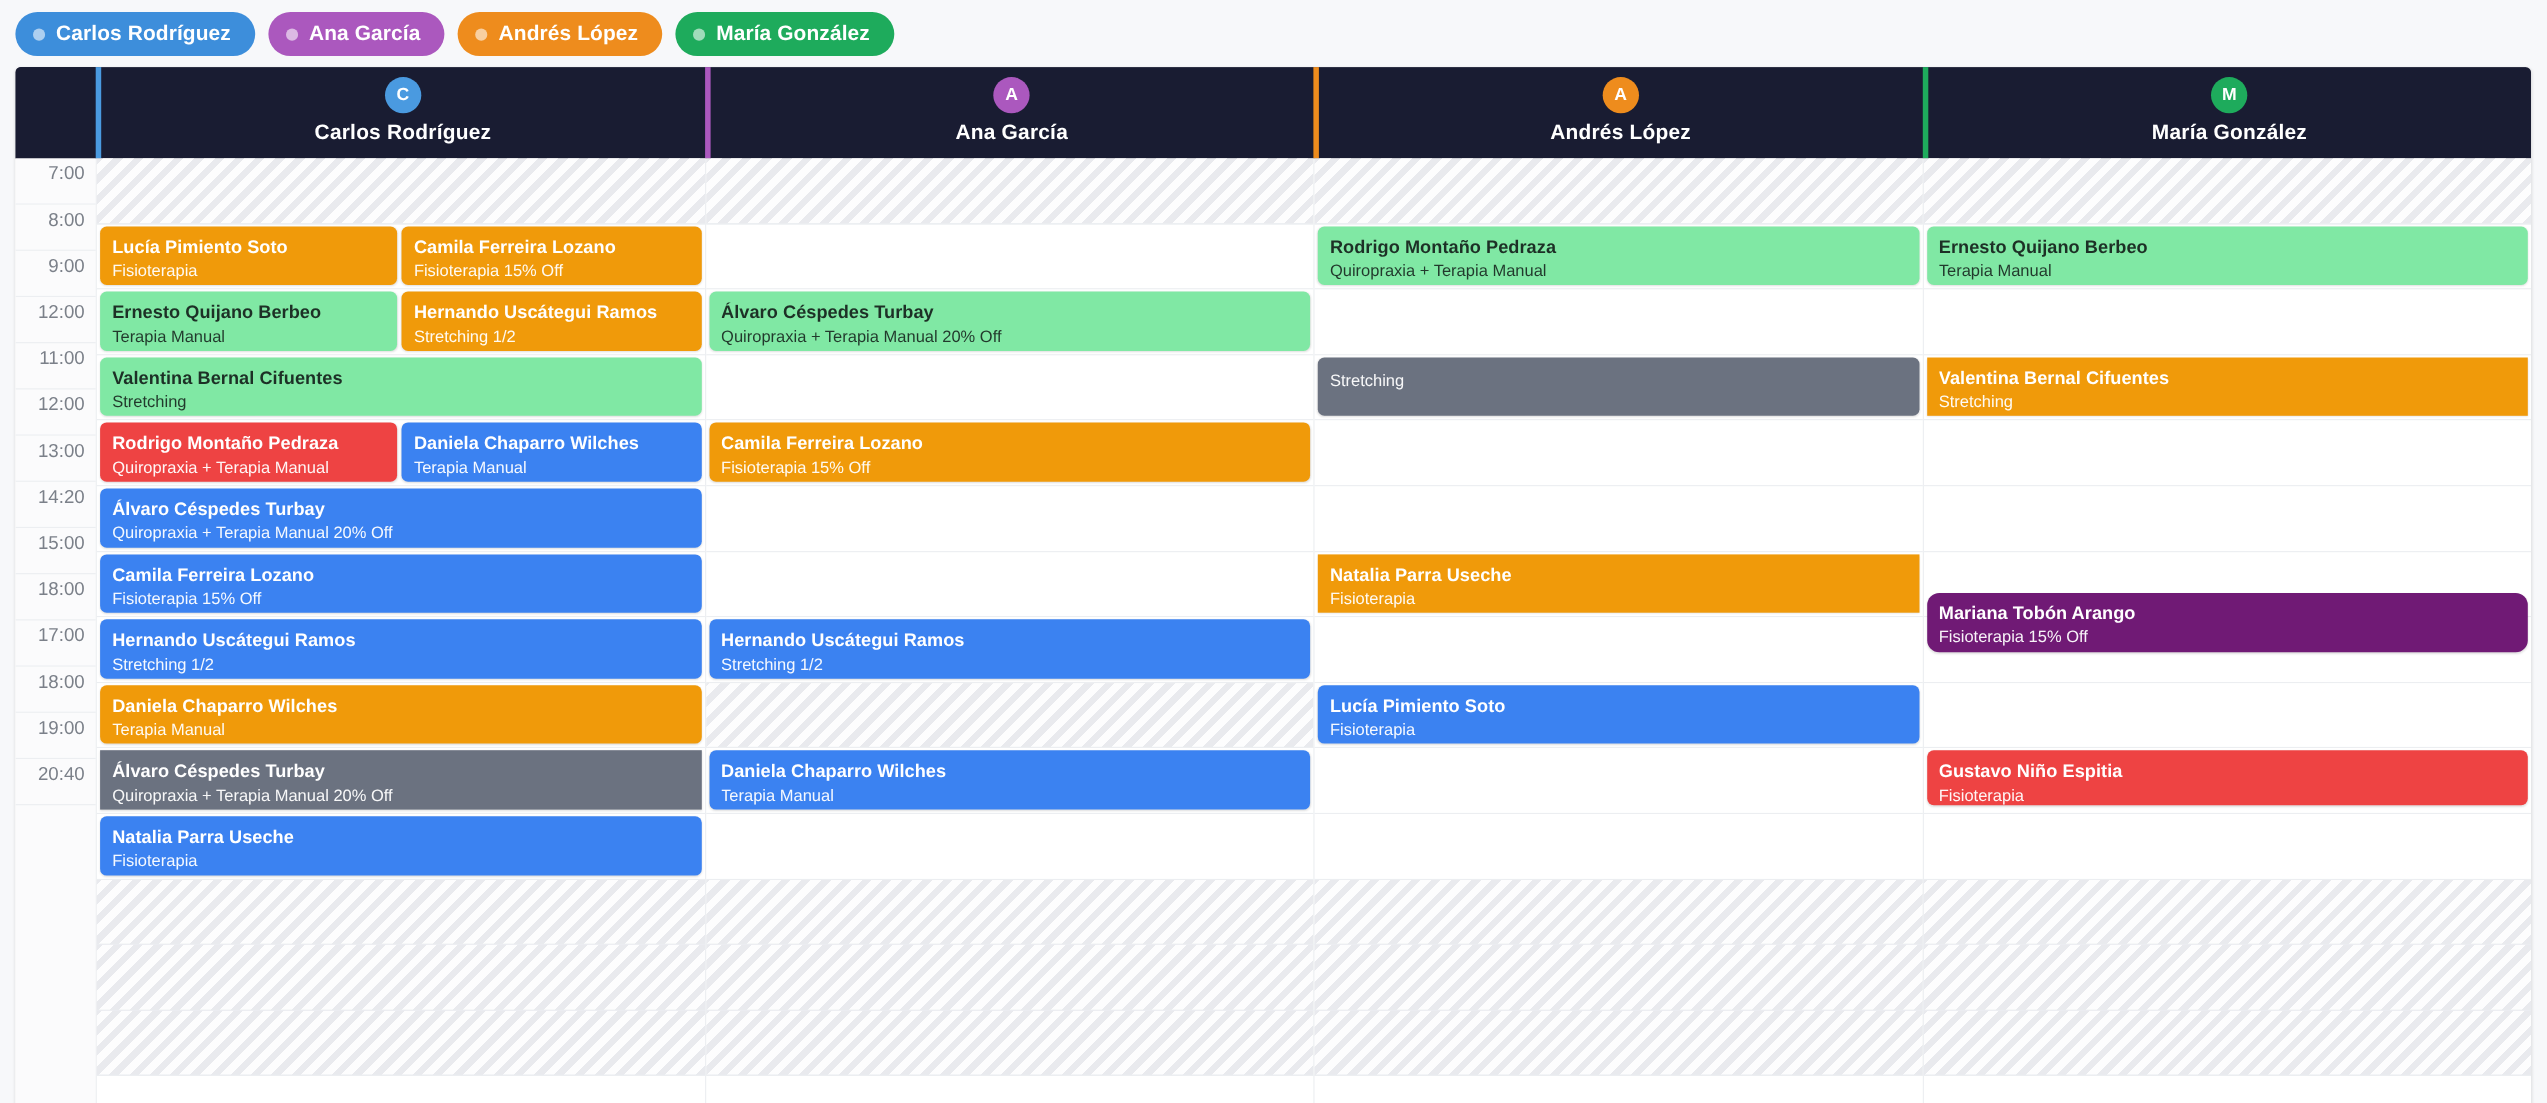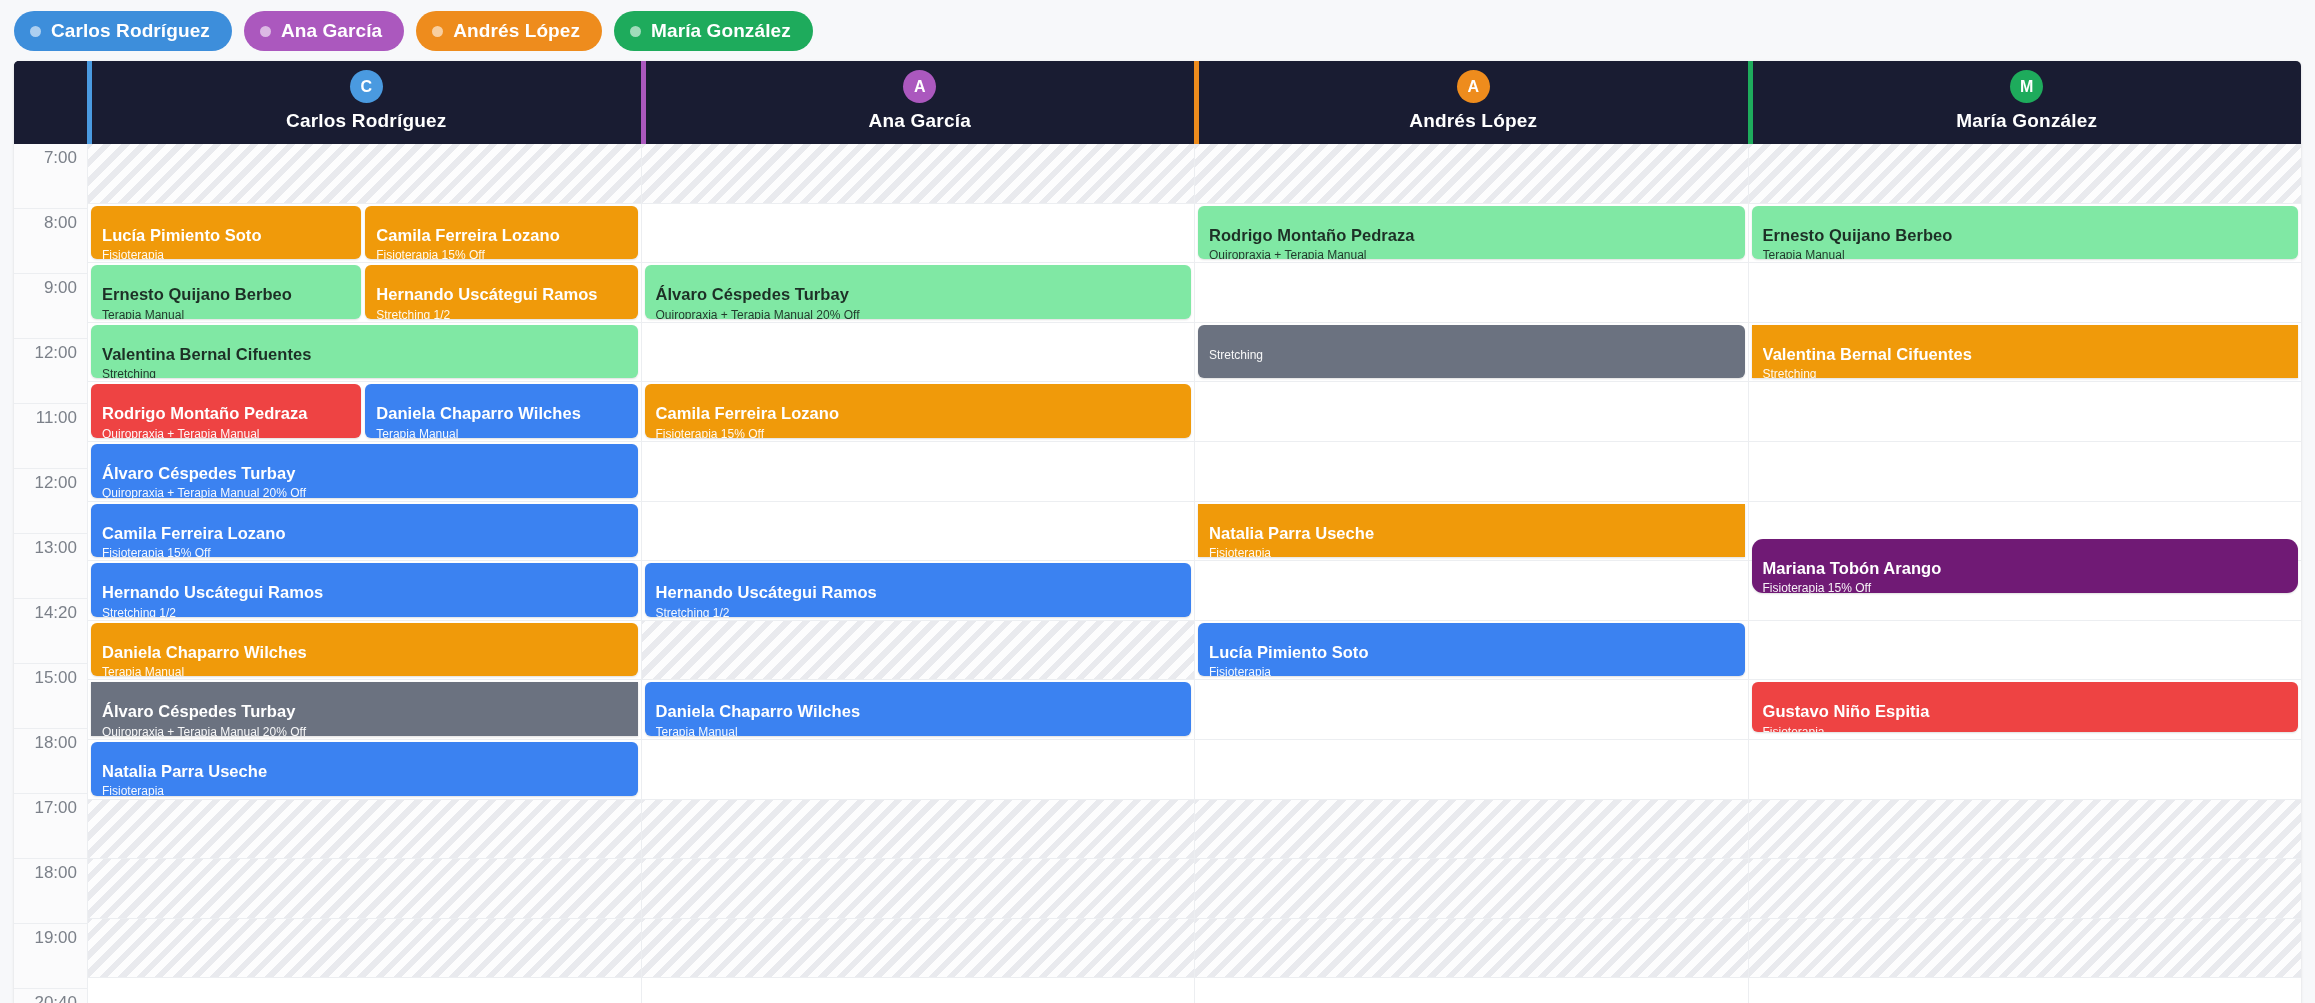--- a/index.html
+++ b/index.html
@@ -56,21 +56,21 @@
   }
   .head-name {
     margin-top: 7px; color: #fff;
     font-size: 19px; font-weight: bold; letter-spacing: .2px;
   }
 
   
   .cal-body { display: flex; height: 902px; }
   .gutter { width: 73px; flex: none; background: #fbfbfc; }
   .gutter .slot {
-    height: 65px;
+    height: 42px;
     border-bottom: 1px solid #eceef1;
     position: relative;
   }
   .gutter .slot span {
     position: absolute; right: 10px; top: 4px;
     font-size: 17px; color: #7b8089;
   }
 
   .col {
     flex: 1 1 0; position: relative;
@@ -87,34 +87,34 @@
       rgba(255,255,255,0) 0px, rgba(255,255,255,0) 6px,
       rgba(255,255,255,.92) 6px, rgba(255,255,255,.92) 13px
     );
   }
 
   
   .events { position: absolute; inset: 0; pointer-events: none; }
   .ev {
     position: absolute;
     border-radius: 6px;
-    padding: 20px 10px 0 11px;
+    padding: 10px 10px 0 11px;
     overflow: hidden;
     pointer-events: auto;
     cursor: pointer;
     box-shadow: 0 1px 2px rgba(0,0,0,.13);
   }
   .ev.square { border-radius: 0; }
   .ev .t {
     font-size: 16.5px; font-weight: bold;
     line-height: 1.18; letter-spacing: .05px;
     white-space: nowrap; overflow: hidden; text-overflow: ellipsis;
   }
   .ev .s {
-    margin-top: 3px; font-size: 12px; line-height: 1.18;
+    margin-top: 3px; font-size: 15px; line-height: 1.18;
     white-space: nowrap; overflow: hidden; text-overflow: ellipsis;
     opacity: .95;
   }
   .ev.dark-text .t, .ev.dark-text .s { color: #1d3026; }
   .ev.light-text .t, .ev.light-text .s { color: #ffffff; }
 </style>
 </head>
 <body>
 
 <div class="chipbar">

